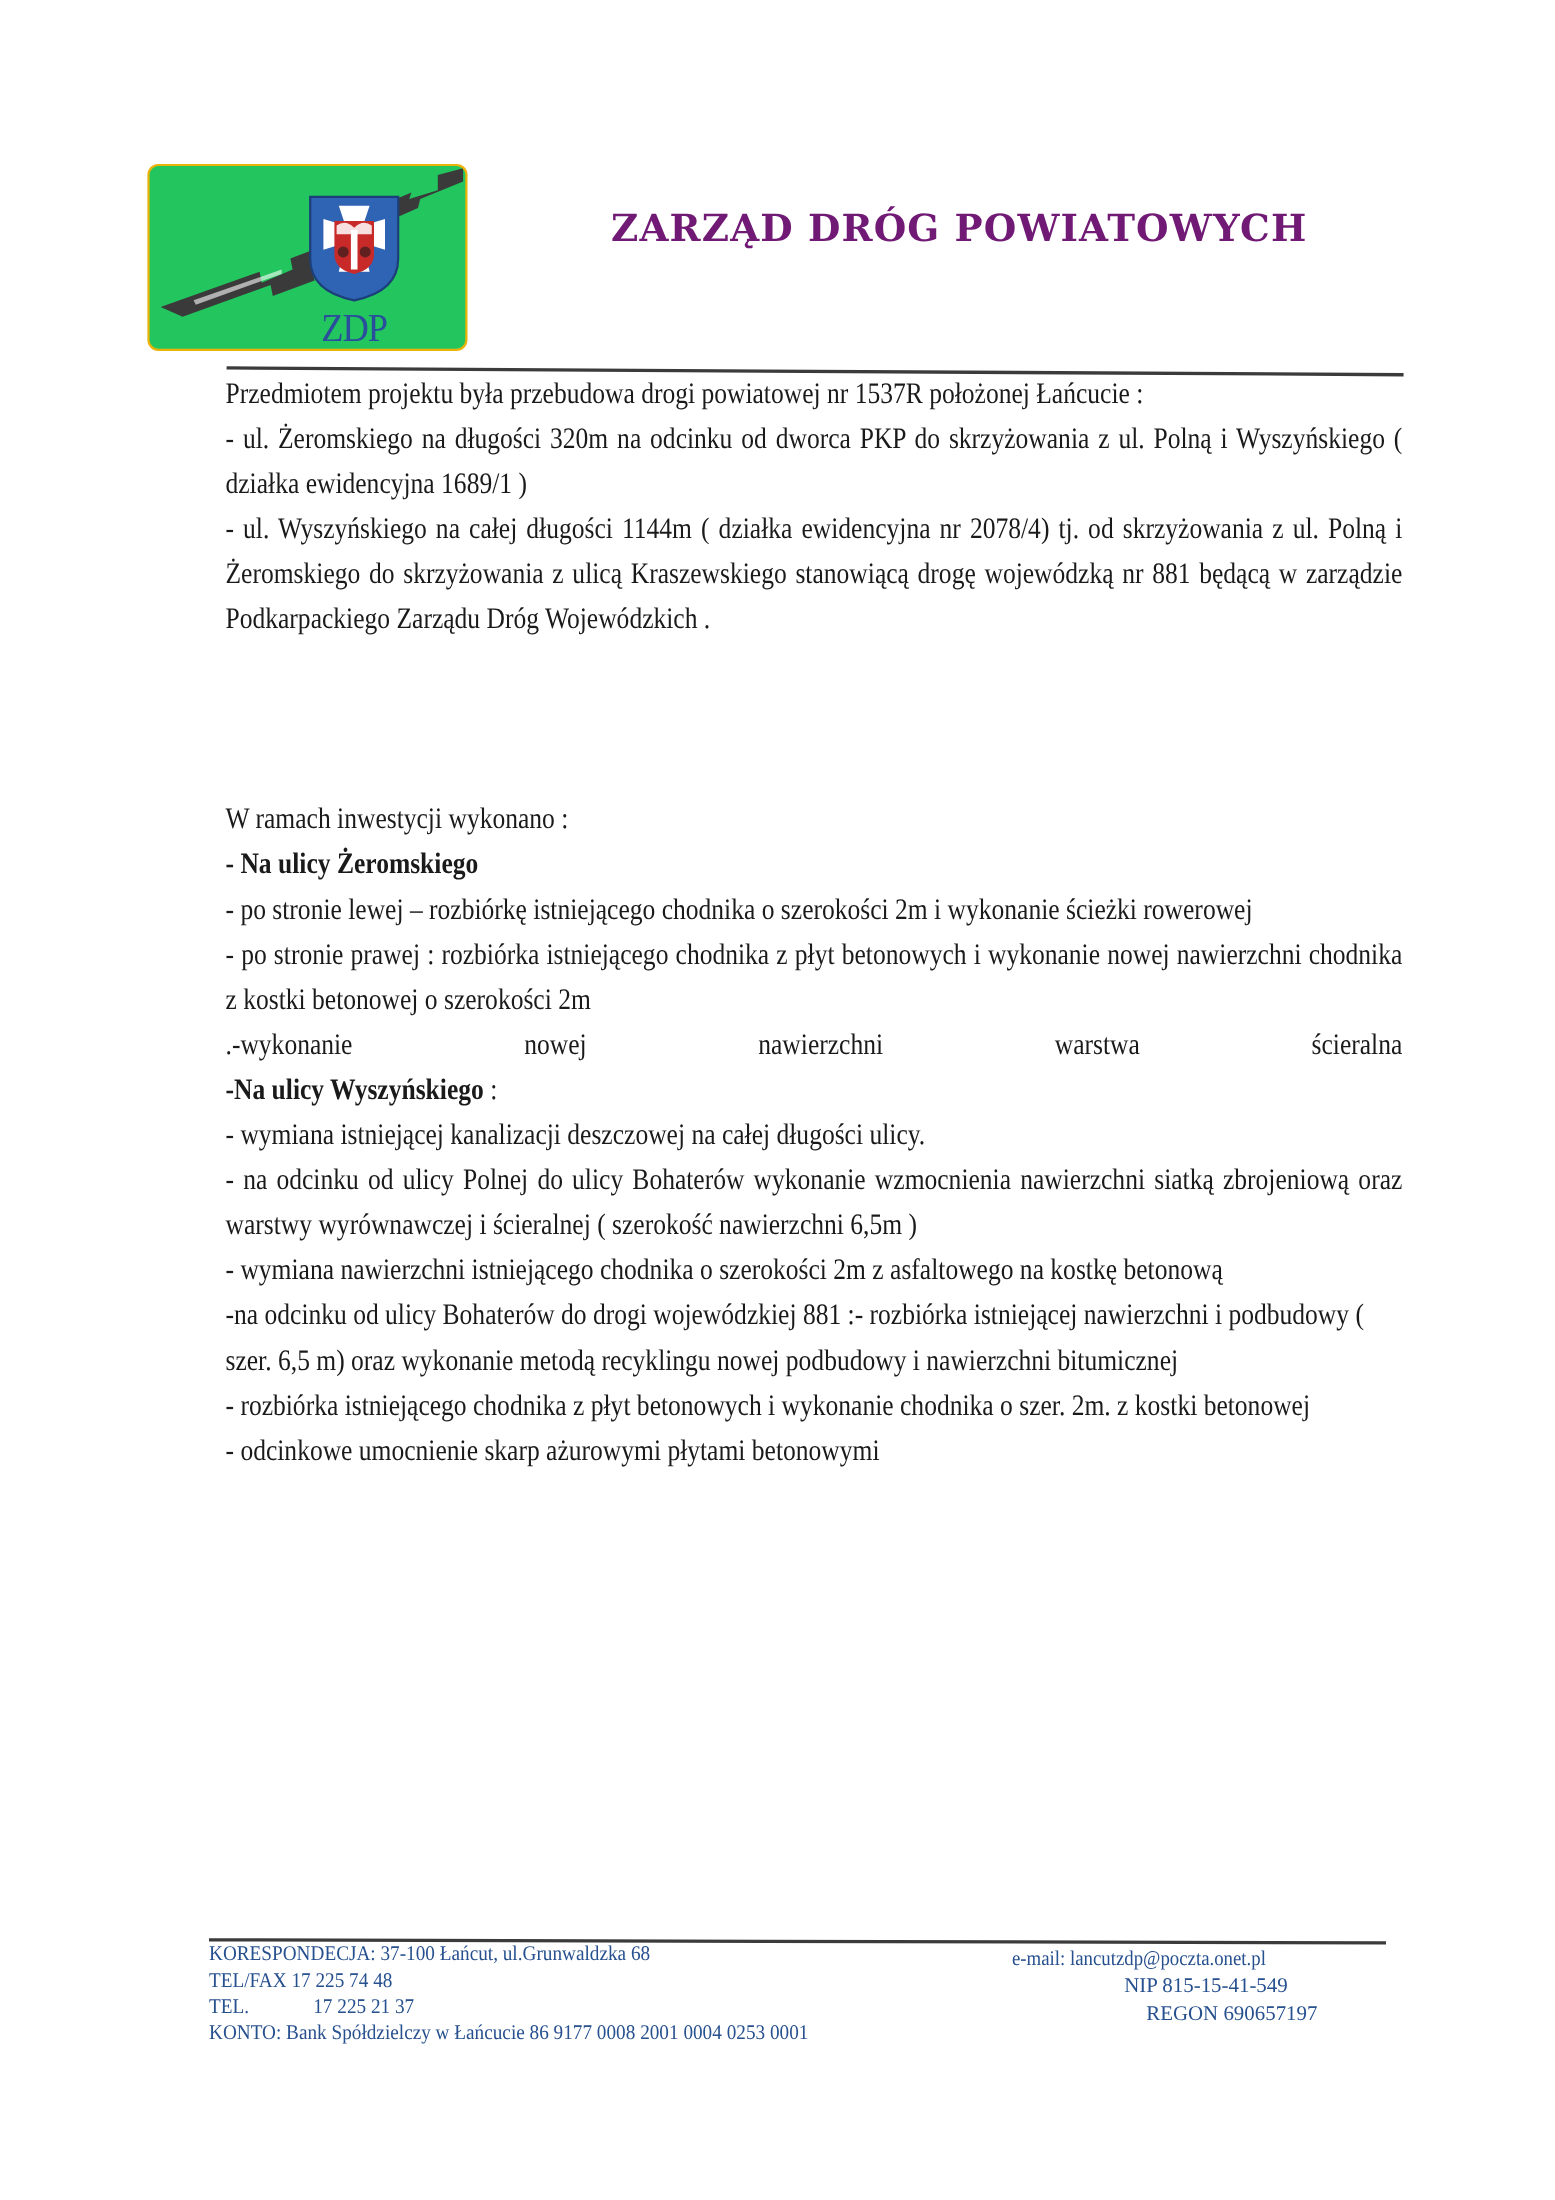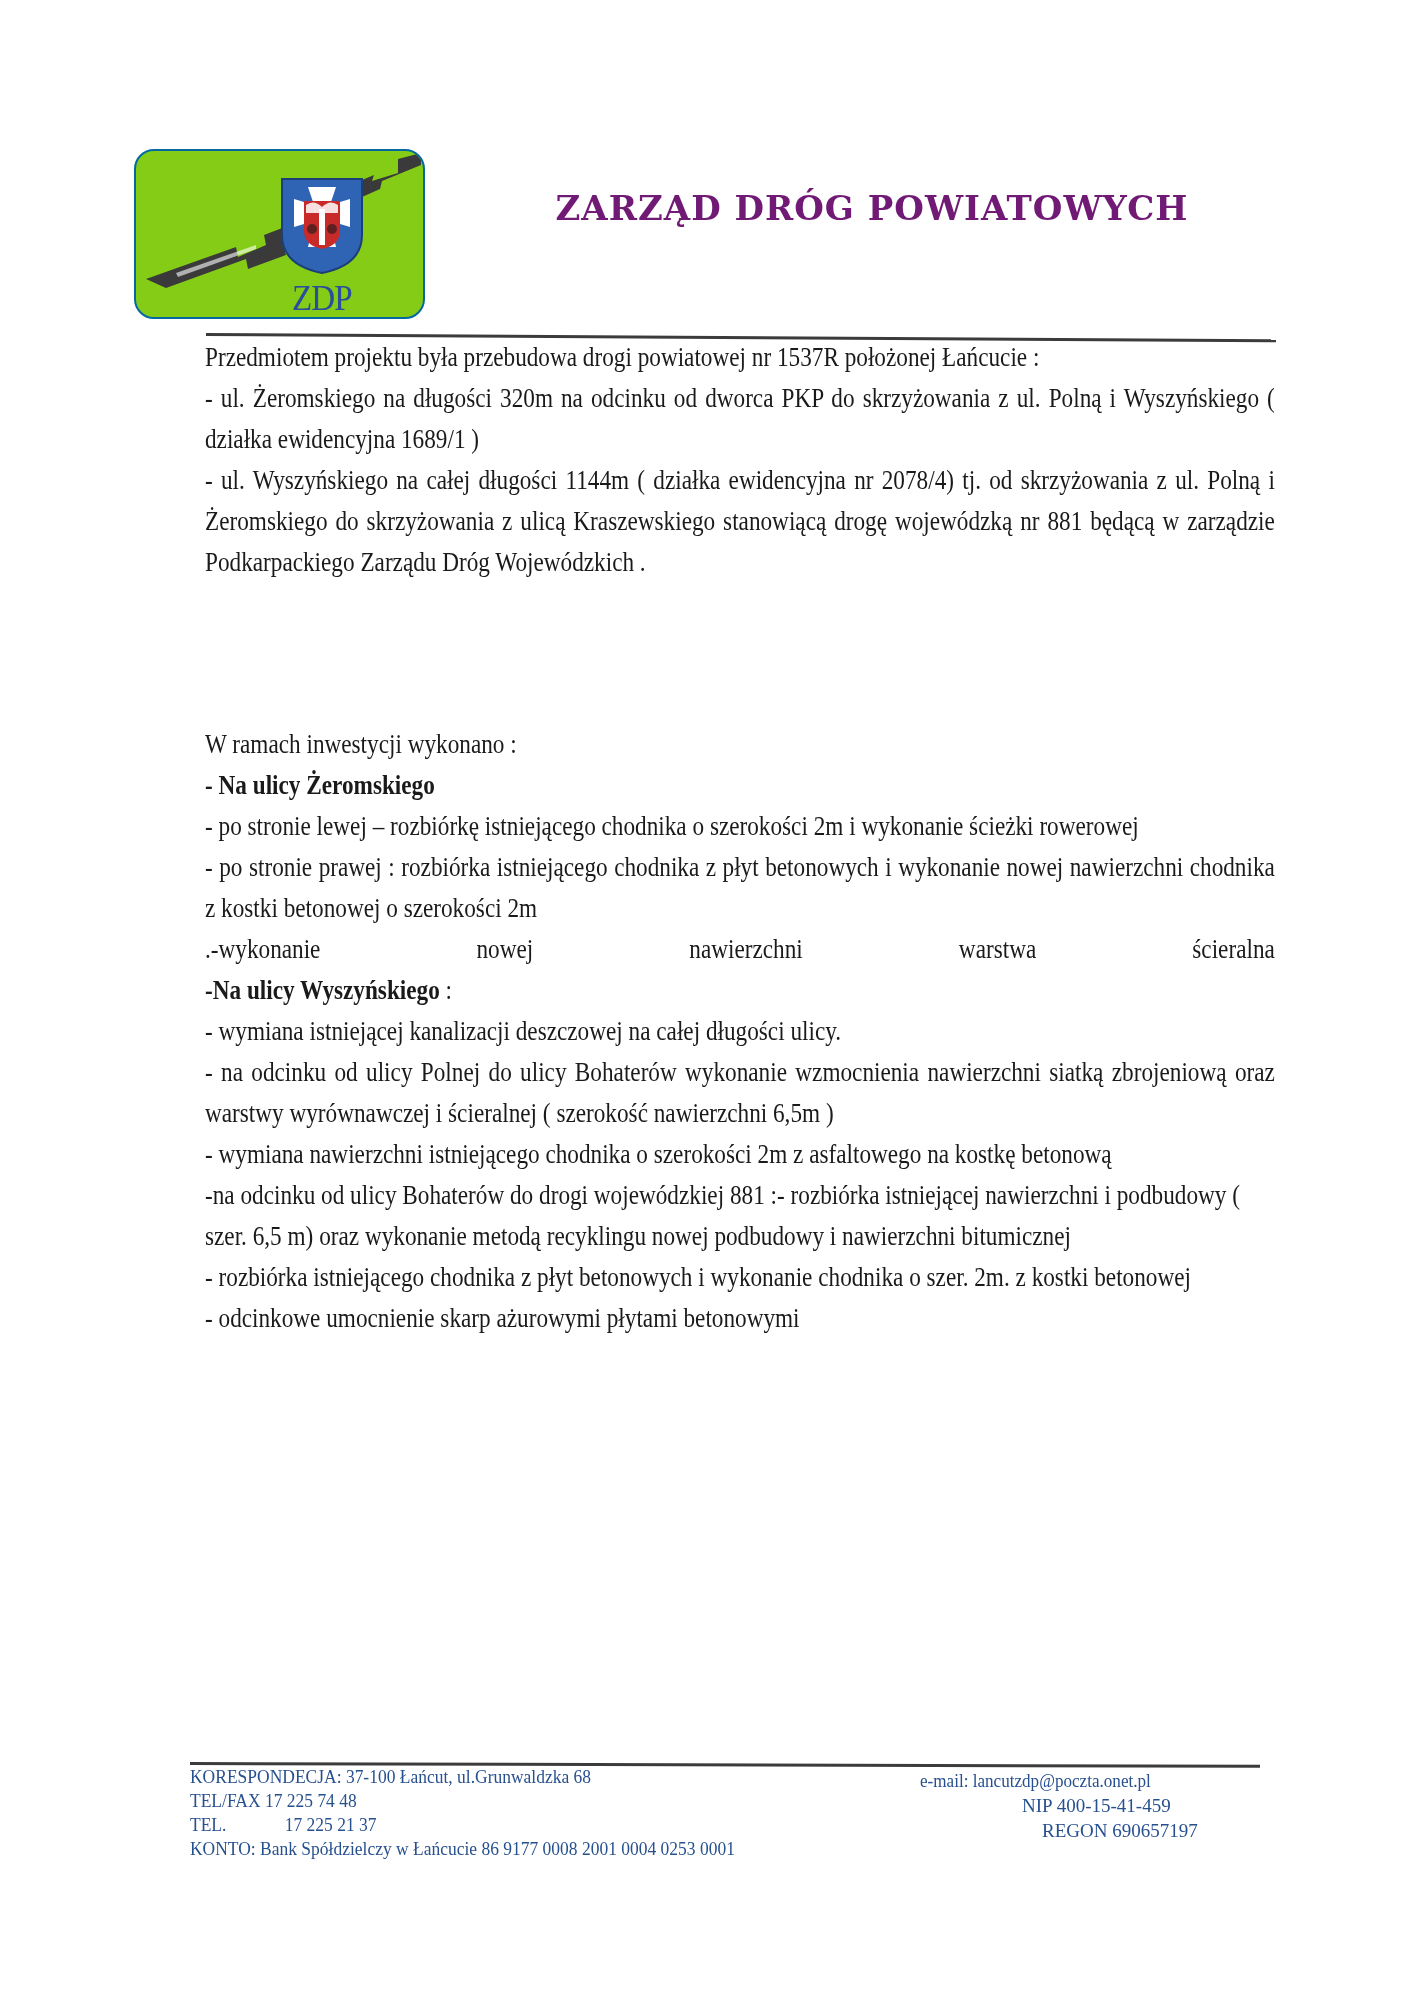--- a/index.html
+++ b/index.html
@@ -1,19 +1,19 @@
 <!DOCTYPE html>
 <html><head>
 <meta charset="utf-8">
 <style>
   html, body { margin: 0; padding: 0; background: #ffffff; }
   body { width: 1414px; height: 2000px; position: relative; overflow: hidden; font-family: "Liberation Serif", serif; color: #1a1a1a; }
 
   
-  .logo-box { position: absolute; left: 134px; top: 149px; width: 287px; height: 166px; border: 2px solid #0369a1; border-radius: 20px; background: #84cc16; overflow: hidden; }
+  .logo-box { position: absolute; left: 134px; top: 149px; width: 287px; height: 166px; border: 2px solid #eab308; border-radius: 10px; background: #22c55e; overflow: hidden; }
   .logo-road { position: absolute; left: 0; top: 0; width: 287px; height: 166px; }
   .logo-shield { position: absolute; left: 144px; top: 26px; width: 84px; height: 98px; }
   .logo-text { position: absolute; left: 156px; top: 126px; font-family: "Liberation Serif", serif; font-size: 36px; font-weight: normal; color: #2a4d9c; letter-spacing: -1px; transform: scaleX(0.92); transform-origin: left; }
 
   
   .header-title { position: absolute; left: 542px; top: 186px; width: 660px; color: #701a75; font-family: "DejaVu Serif", serif; font-weight: bold; text-align: center; line-height: 44px; }
   .header-title .line1 { font-size: 34px; letter-spacing: 1px; }
   .header-title .line2 { font-size: 34px; letter-spacing: 1px; }
 
   .rule-top { position: absolute; left: 206px; top: 333px; width: 1070px; height: 3px; background: #3b3b3b; transform: rotate(0.33deg); transform-origin: left; }
@@ -96,16 +96,16 @@
     <div class="footer-line">
       <span class="tel-label">TEL.</span><span>17 225 21 37</span>
     </div>
     <div class="footer-line">
       <span>KONTO:</span>
       <span>Bank Spółdzielczy w Łańcucie  86 9177 0008 2001 0004 0253 0001</span>
     </div>
   </div>
   <div class="footer-right">
     <div class="email">e-mail: lancutzdp@poczta.onet.pl</div>
-    <div class="nip">NIP  400-15-41-459</div>
+    <div class="nip">NIP  815-15-41-549</div>
     <div class="regon">REGON  690657197</div>
   </div>
 </div>
 
 </body></html>

